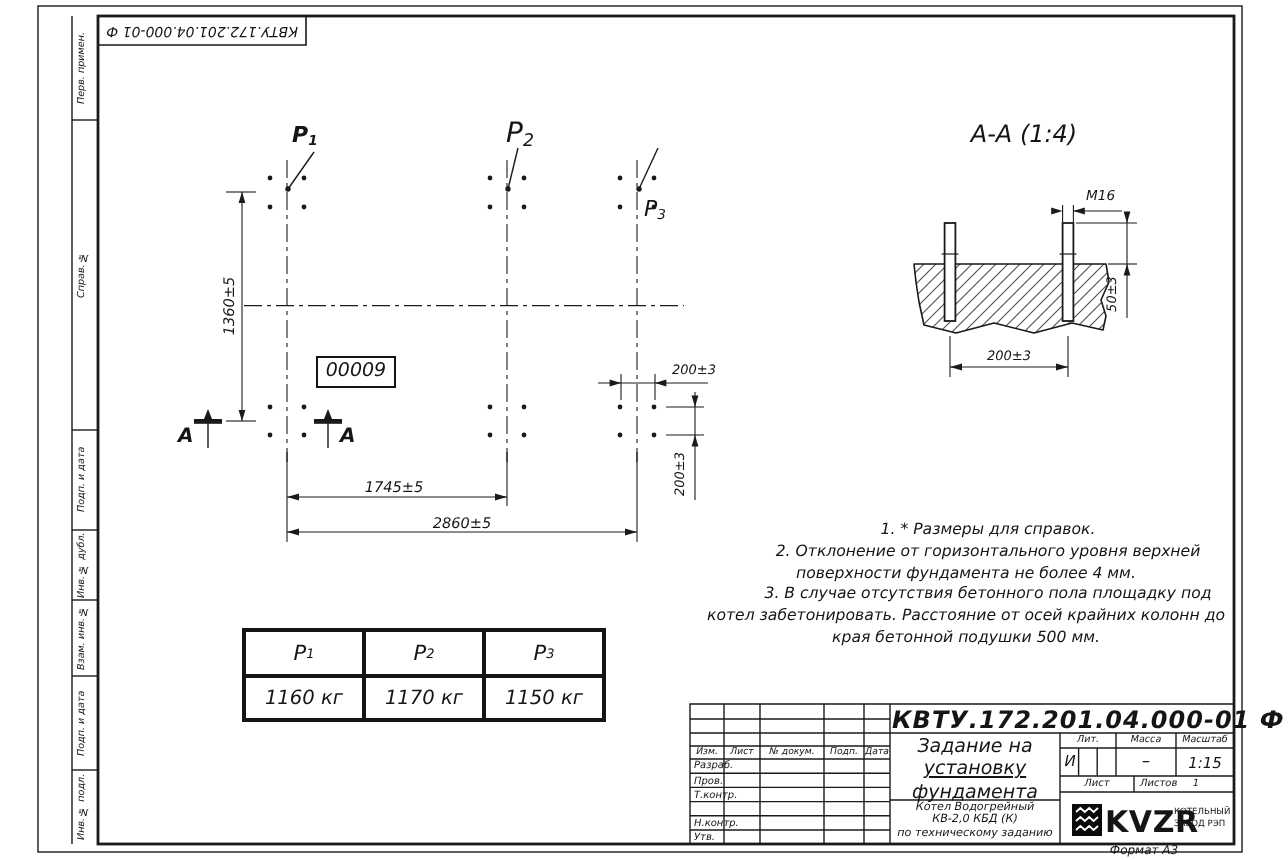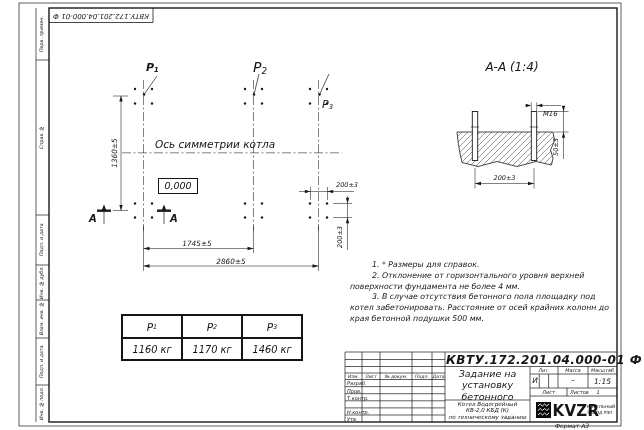--- a/index.html
+++ b/index.html
@@ -15,21 +15,21 @@
   sub.ps{font-size:62%;vertical-align:-18%;}
   
   #loadTable{position:absolute;left:121px;top:314px;display:grid;
              grid-template-columns:60px 60px 60px;grid-template-rows:23px 22px;
              border:1.1px solid #151515;}
   #loadTable div{border:0.6px solid #151515;display:flex;align-items:center;justify-content:center;
                  font-style:italic;}
   #loadTable .hd{font-size:10.5px;}
   #loadTable .vl{font-size:9.8px;font-style:italic;}
   
-  #notes{position:absolute;left:350px;top:260px;width:266px;}
+  #notes{position:absolute;left:350px;top:260px;width:266px;text-align:center;}
   #notes p{margin:0;text-indent:22px;font-size:7.8px;line-height:10.8px;font-style:italic;}
 </style>
 </head>
 <body>
 
 <div id="sheet">
 
   <svg width="644" height="430" viewBox="0 0 644 430">
     <defs>
       <pattern id="hatch" patternUnits="userSpaceOnUse" width="6" height="6">
@@ -217,35 +217,34 @@
   <div class="t" style="left:146px;top:61px;font-size:11px;font-weight:bold;">
     <span>P</span><sub class="ps">1</sub>
   </div>
   <div class="t" style="left:253px;top:59px;font-size:14px;">
     <span>P</span><sub class="ps">2</sub>
   </div>
   <div class="t" style="left:322px;top:58px;font-size:11px;margin-top:40px;">
     <span>P</span><sub class="ps">3</sub>
   </div>
 
-  <div class="t" style="left:155px;top:138px;font-size:10.5px;">Ось симметрии котла</div>
-
-  <div class="t c" style="left:158px;top:178px;width:38px;height:14px;line-height:14px;font-size:9.5px;border:1px solid #151515;">0,000</div>
+
+  <div class="t c" style="left:158px;top:178px;width:38px;height:14px;line-height:14px;font-size:9.5px;border:1px solid #151515;">00009</div>
 
   <div class="t" style="left:89px;top:213px;font-size:10px;font-weight:600;">А</div>
   <div class="t" style="left:170px;top:213px;font-size:10px;font-weight:600;">А</div>
 
   <div class="t c rot" style="left:94px;top:148px;width:42px;height:10px;font-size:7.3px;">1360±5</div>
   <div class="t c" style="left:164px;top:239px;width:66px;font-size:7.3px;">1745±5</div>
   <div class="t c" style="left:198px;top:256.5px;width:66px;font-size:7.3px;">2860±5</div>
   <div class="t c" style="left:333px;top:181px;width:28px;font-size:6.5px;">200±3</div>
   <div class="t c rot" style="left:326px;top:233px;width:28px;height:8px;font-size:6.5px;">200±3</div>
 
   <div class="t c" style="left:477px;top:60px;width:70px;font-size:12px;text-align:center;">А-А (1:4)</div>
-  <div class="t" style="left:543px;top:94px;font-size:6.8px;margin-top:16px;">М16</div>
+  <div class="t" style="left:543px;top:94px;font-size:6.8px;">М16</div>
   <div class="t c rot" style="left:541.5px;top:143px;width:28px;height:8px;font-size:6.5px;">50±3</div>
   <div class="t c" style="left:490px;top:173.5px;width:29px;font-size:6.5px;">200±3</div>
 
   <div id="notes">
     <p>1. * Размеры для справок.</p>
     <p>2. Отклонение от горизонтального уровня верхней поверхности фундамента не более 4 мм.</p>
     <p>3. В случае отсутствия бетонного пола площадку под котел забетонировать. Расстояние от осей крайних колонн до края бетонной подушки 500 мм.</p>
   </div>
 
   <div id="loadTable">
@@ -256,28 +255,28 @@
     <div class="hd">
       <span>P</span>
         <sub class="ps">2</sub>
     </div>
     <div class="hd">
       <span>P</span>
         <sub class="ps">3</sub>
     </div>
     <div class="vl">1160 кг</div>
     <div class="vl">1170 кг</div>
-    <div class="vl">1460 кг</div>
+    <div class="vl">1150 кг</div>
   </div>
 
   <div class="t c" style="left:446px;top:352.5px;width:171px;font-size:12px;font-weight:700;letter-spacing:0.5px;">КВТУ.172.201.04.000-01 Ф</div>
 
   <div class="t c" style="left:445px;top:367.5px;width:85px;font-size:9.5px;">Задание на</div>
-  <div class="t c" style="left:445px;top:379px;width:85px;font-size:9.5px;">установку</div>
-  <div class="t c" style="left:445px;top:390.5px;width:85px;font-size:9.5px;">бетонного</div>
+  <div class="t c" style="left:445px;top:379px;width:85px;font-size:9.5px;text-decoration:underline;">установку</div>
+  <div class="t c" style="left:445px;top:390.5px;width:85px;font-size:9.5px;">фундамента</div>
 
   <div class="t c" style="left:445px;top:400.7px;width:85px;font-size:5.6px;">Котел Водогрейный</div>
   <div class="t c" style="left:445px;top:407.3px;width:85px;font-size:5.6px;">КВ-2,0 КБД (К)</div>
   <div class="t c" style="left:445px;top:414px;width:85px;font-size:5.6px;">по техническому заданию</div>
 
   <div class="t c" style="left:345px;top:373.8px;width:17px;font-size:4.6px;">Изм.</div>
   <div class="t c" style="left:362px;top:373.8px;width:18px;font-size:4.6px;">Лист</div>
   <div class="t c" style="left:380px;top:373.8px;width:32px;font-size:4.6px;">№ докум.</div>
   <div class="t c" style="left:412px;top:373.8px;width:20px;font-size:4.6px;">Подп.</div>
   <div class="t c" style="left:432px;top:373.8px;width:13px;font-size:4.6px;">Дата</div>

